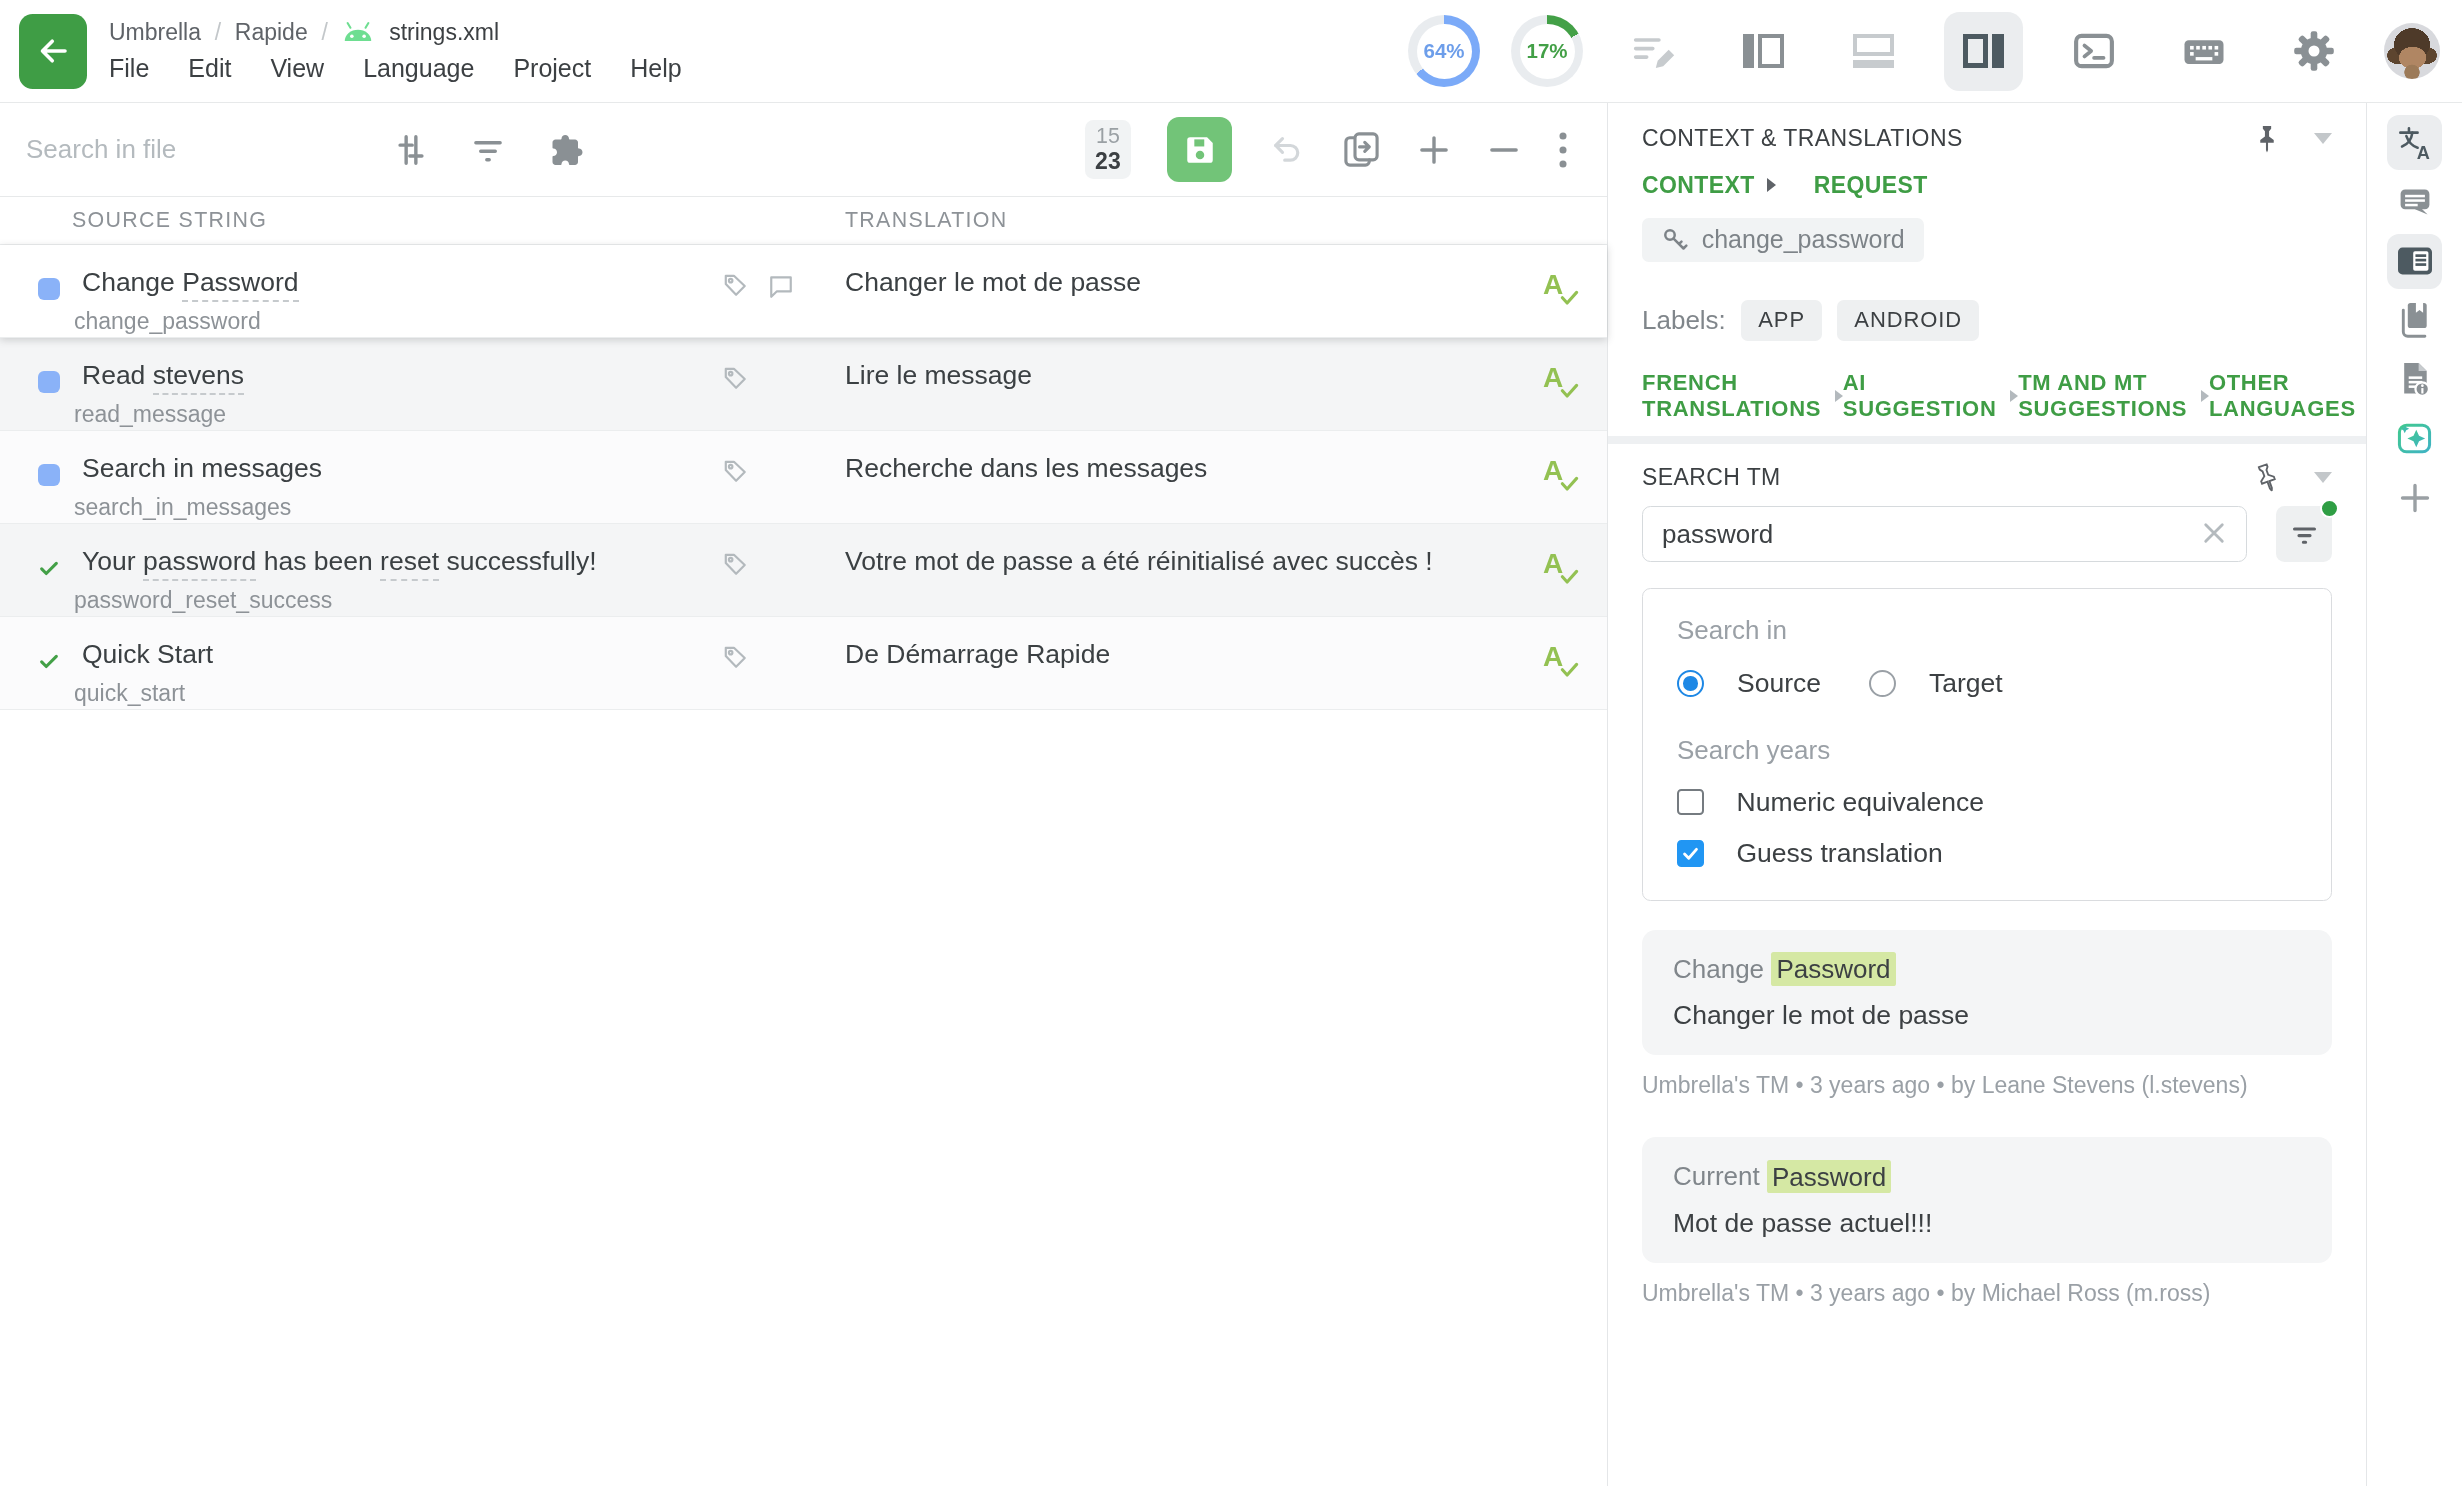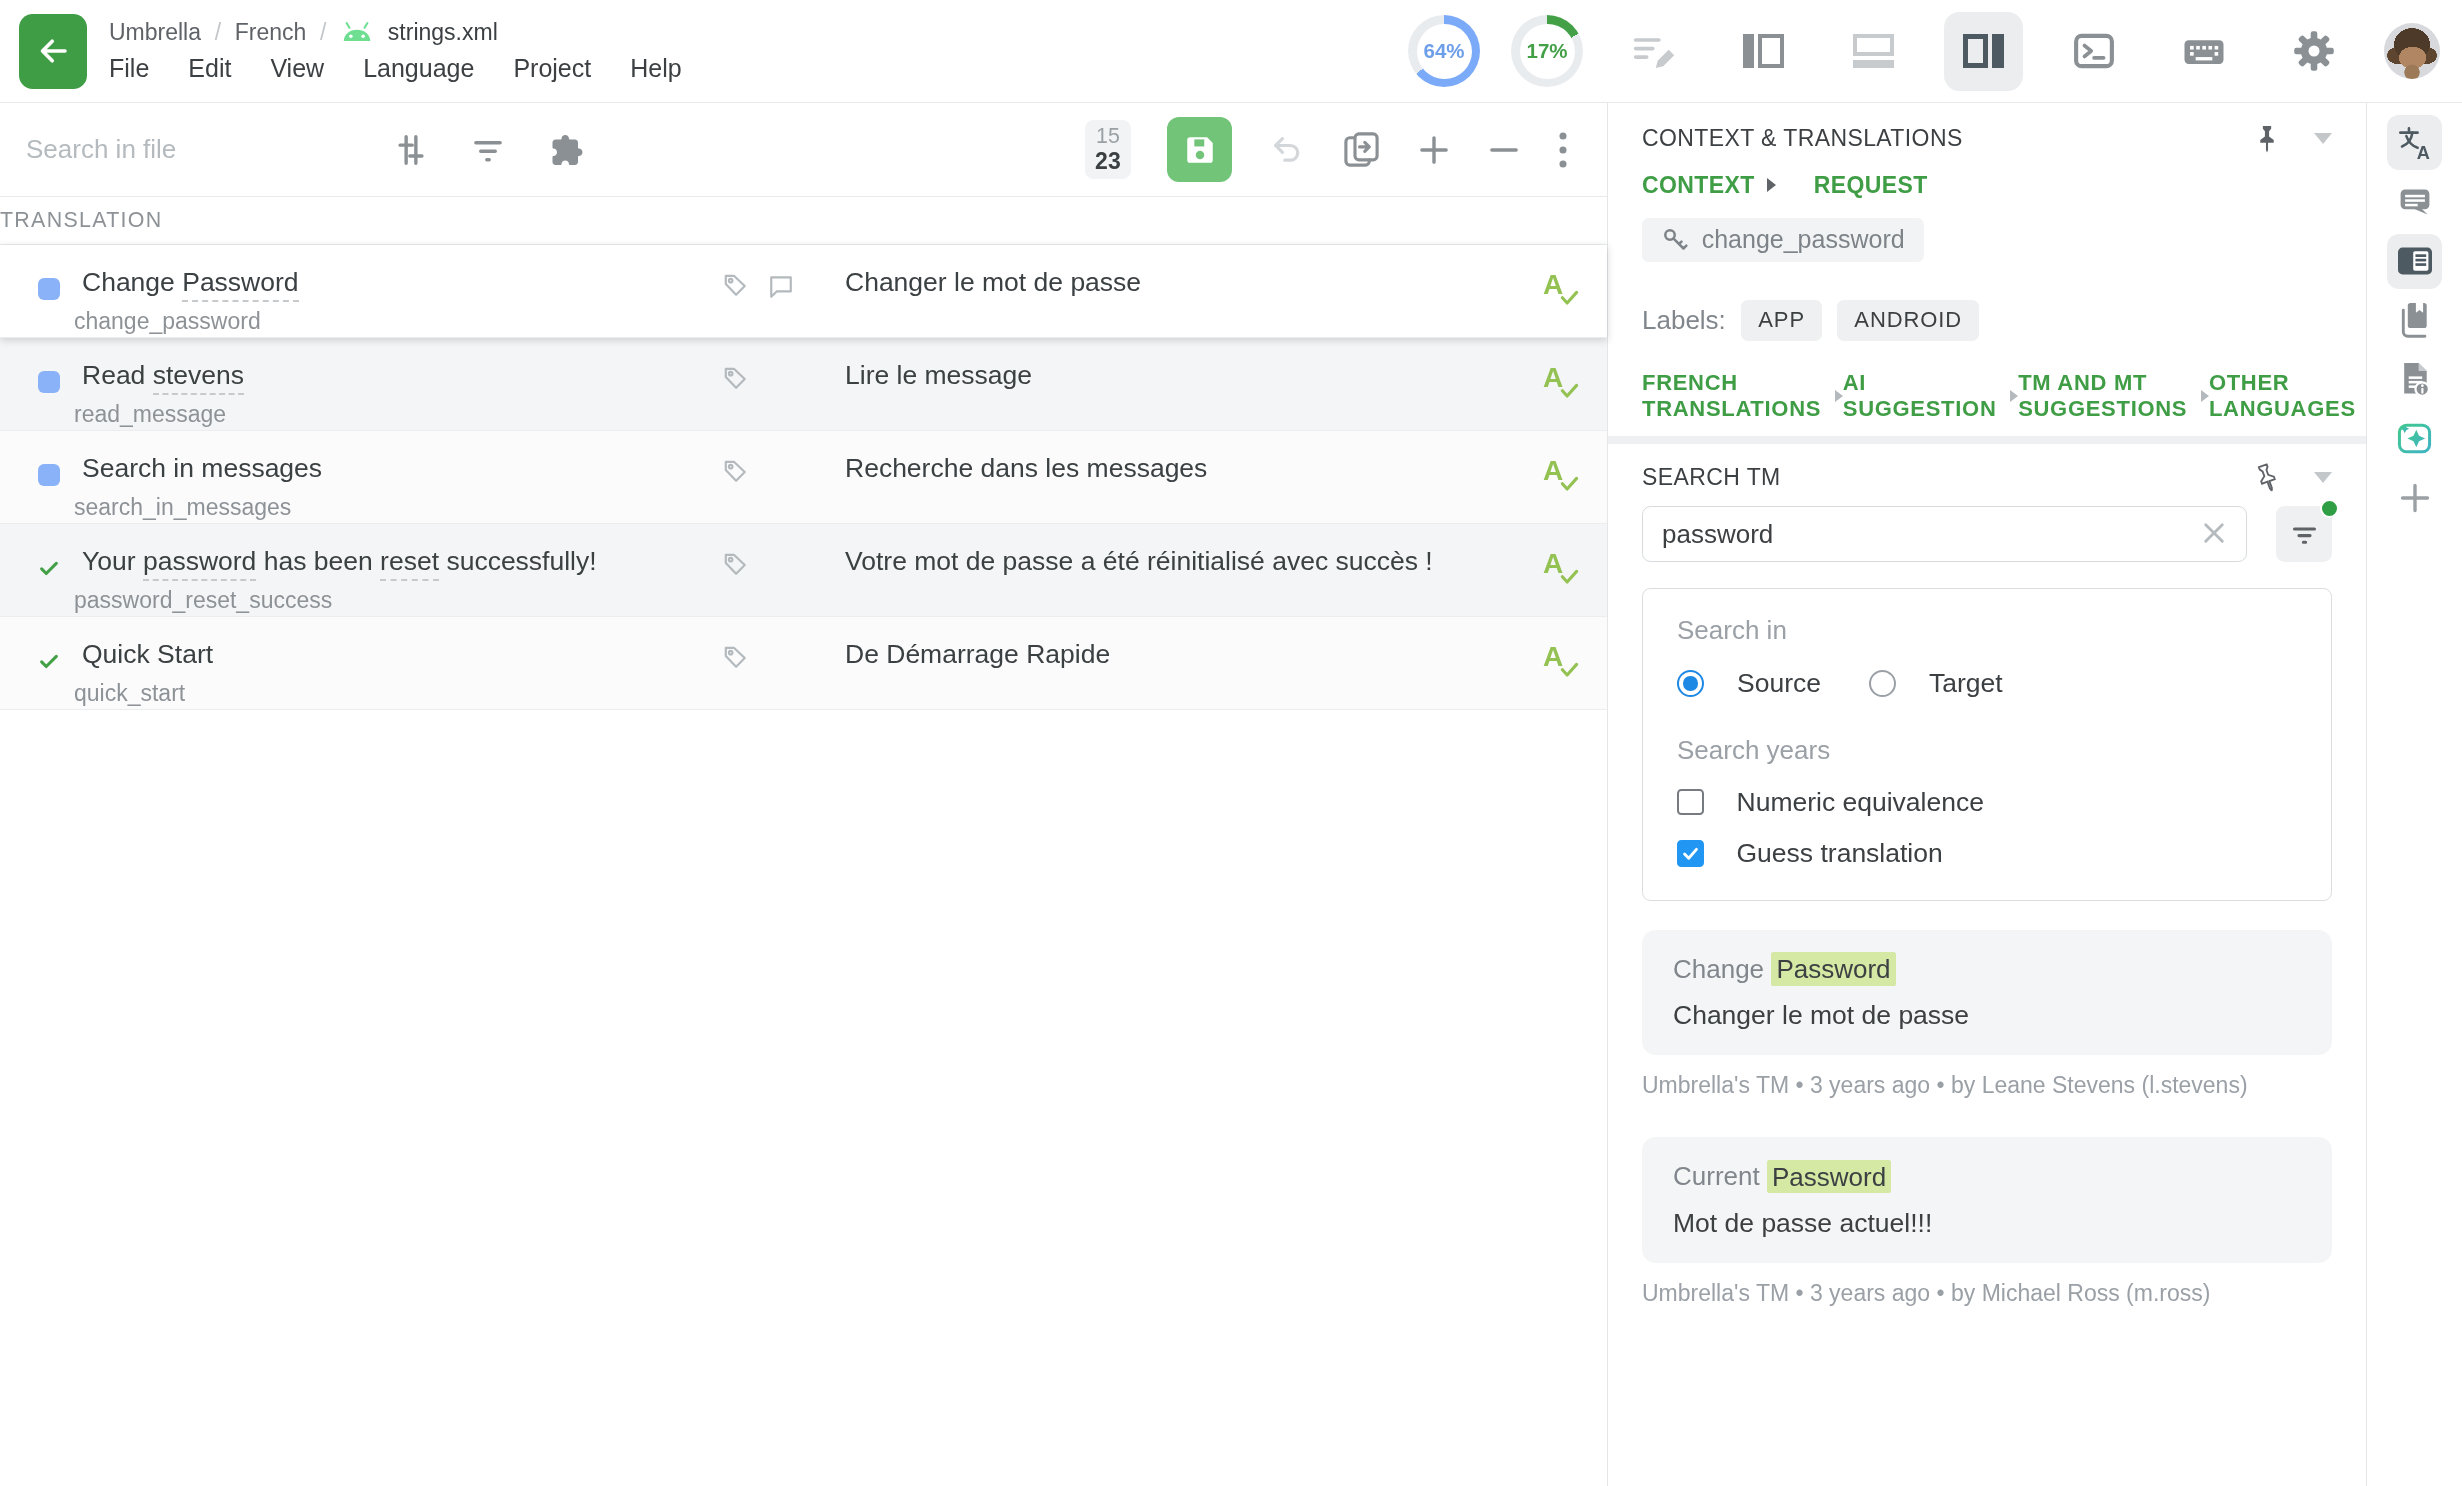--- a/index.html
+++ b/index.html
@@ -132,21 +132,21 @@
   <div class="header">
     <div class="back-btn">
       <svg width="36" height="36" viewBox="0 0 24 24">
           <path d="M20 12H5 M11.5 5.5 5 12l6.5 6.5" stroke="#fff" stroke-width="2.4" fill="none" stroke-linecap="round" stroke-linejoin="round"></path>
         </svg>
     </div>
     <div class="nav-block">
       <div class="breadcrumb">
         <span>Umbrella</span>
         <span class="sep">/</span>
-        <span>French</span>
+        <span>Rapide</span>
         <span class="sep">/</span>
         <svg width="34" height="26" viewBox="0 0 36 27">
             <path d="M4 23a14 12 0 0 1 28 0z" fill="#6ede91"></path>
             <path d="M10 9 7 4 M26 9l3-5" stroke="#6ede91" stroke-width="2.2" stroke-linecap="round"></path>
             <circle cx="11.5" cy="18" r="1.9" fill="#fff"></circle>
             <circle cx="24.5" cy="18" r="1.9" fill="#fff"></circle>
           </svg>
         <span class="current">strings.xml</span>
       </div>
       <div class="menus">
@@ -303,20 +303,21 @@
                   <circle cx="4" cy="4" r="2.8"></circle>
                   <circle cx="4" cy="15" r="2.8"></circle>
                   <circle cx="4" cy="26" r="2.8"></circle>
                 </g>
               </svg>
           </span>
         </div>
       </div>
 
       <div class="thead">
+        <span class="c1">SOURCE STRING</span>
         <span class="c2">TRANSLATION</span>
       </div>
 
       <div class="rows">
   <div class="row selected">
     <span class="status translated"></span>
     <div class="src"><span>Change </span><span class="term">Password</span></div>
     <div class="key">change_password</div>
     <span class="tag-ic">
       <svg width="26" height="26" viewBox="0 0 24 24">

